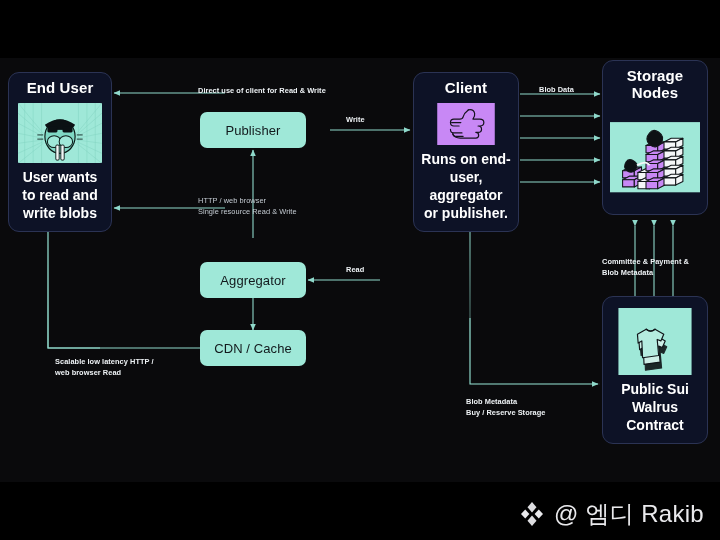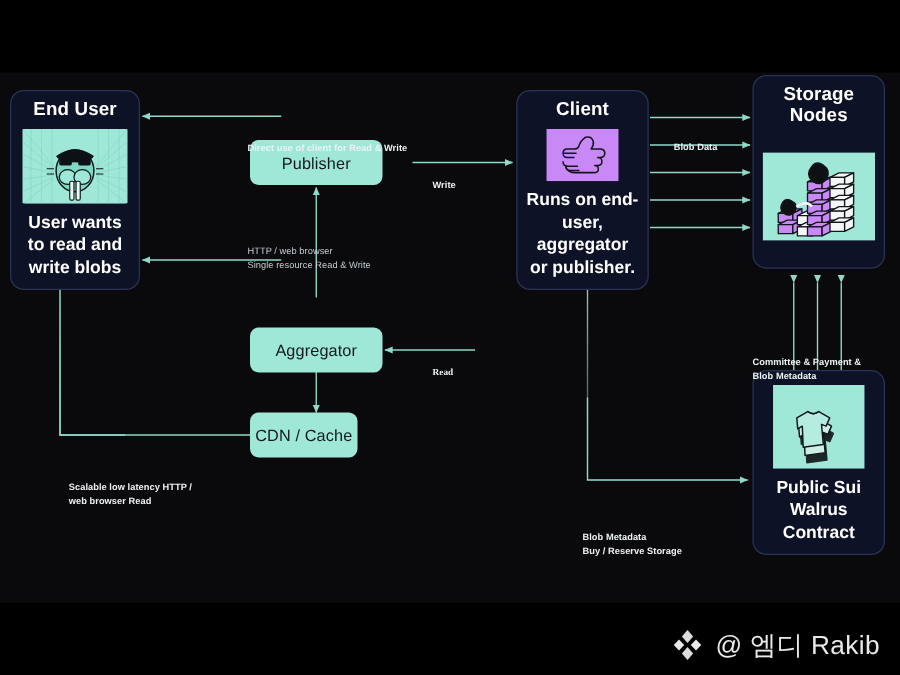--- a/index.html
+++ b/index.html
@@ -82,29 +82,29 @@
 
   
   .lbl {
     position: absolute;
     color: #c6cdd4;
     font-size: 7.4px;
     line-height: 1.42;
     letter-spacing: .05px;
     white-space: pre-line;
   }
-  .lbl.bold { color: #eef2f5; font-weight: 700; margin-top: 28px; }
+  .lbl.bold { color: #eef2f5; font-weight: 700; }
 
   
   #watermark {
     position: absolute;
     right: 16px; bottom: 10px;
     display: flex; align-items: center; gap: 9px;
     color: #e9e9ec;
-    font-size: 21px;
+    font-size: 24px;
     letter-spacing: .3px;
   }
   #watermark .mark { display: block; }
 </style>
 </head>
 <body>
 
 <div id="stage">
 
   <div id="canvas">
@@ -327,32 +327,32 @@
     </div>
 
     <div class="pill" style="left:200px; top:204px; width:106px; height:36px;">
       <span>Aggregator</span>
     </div>
 
     <div class="pill" style="left:200px; top:54px; width:106px; height:36px;">
       <span>Publisher</span>
     </div>
 
-    <div class="pill" style="left:200px; top:272px; width:86px; height:36px;">
+    <div class="pill" style="left:200px; top:272px; width:106px; height:36px;">
       <span>CDN / Cache</span>
     </div>
 
     <div class="lbl bold" style="left:198px; top:28px; width:180px;">Direct use of client for Read &amp; Write</div>
 
     <div class="lbl bold" style="left:346px; top:57px;">Write</div>
 
     <div class="lbl" style="left:198px; top:138px; width:170px;">HTTP / web browser
 Single resource Read &amp; Write</div>
 
-    <div class="lbl bold" style="left:346px; top:207px;font-family:Liberation Serif, serif;">Read</div>
+    <div class="lbl bold" style="left:346px; top:207px;">Read</div>
 
     <div class="lbl bold" style="left:539px; top:27px;">Blob Data</div>
 
     <div class="lbl bold" style="left:602px; top:199px; width:116px;">Committee &amp; Payment &amp;
 Blob Metadata</div>
 
     <div class="lbl bold" style="left:466px; top:339px; width:130px;">Blob Metadata
 Buy / Reserve Storage</div>
 
     <div class="lbl bold" style="left:55px; top:299px; width:140px;">Scalable low latency HTTP /

